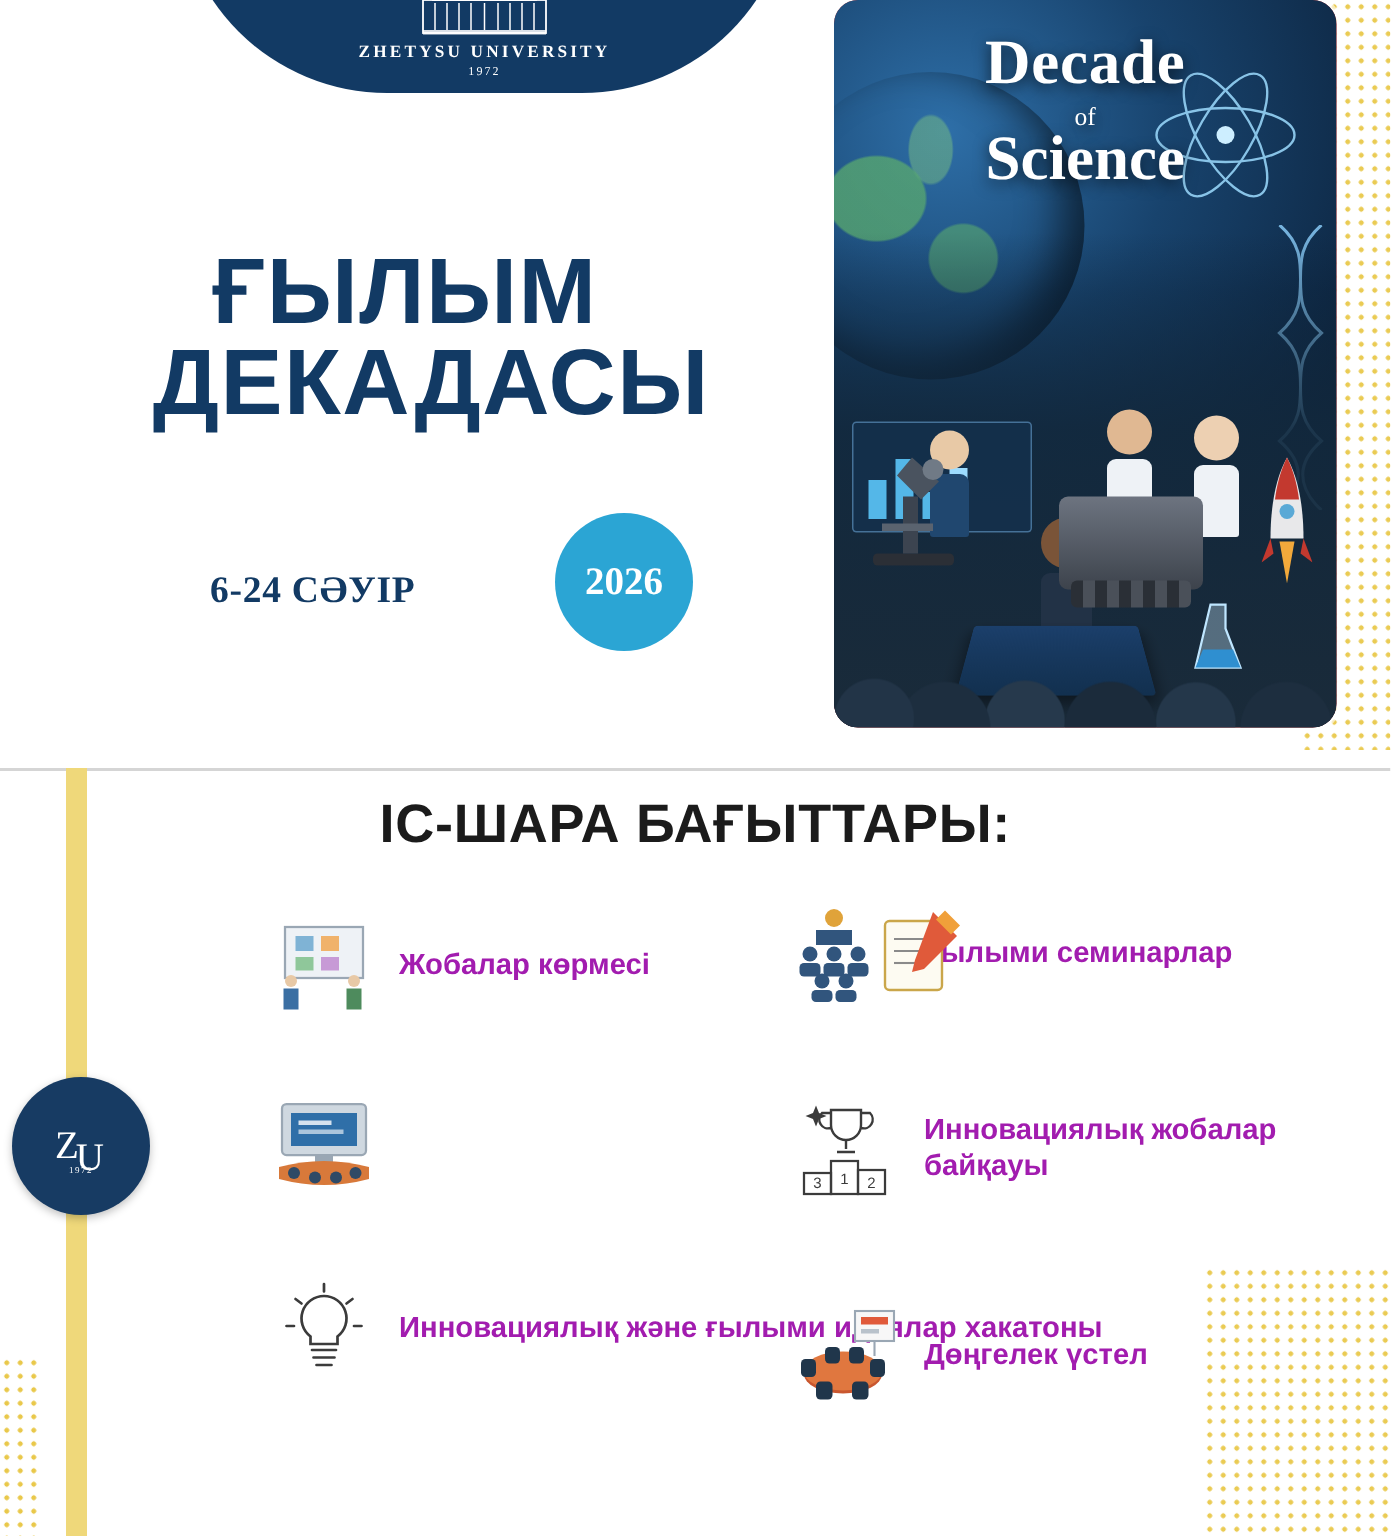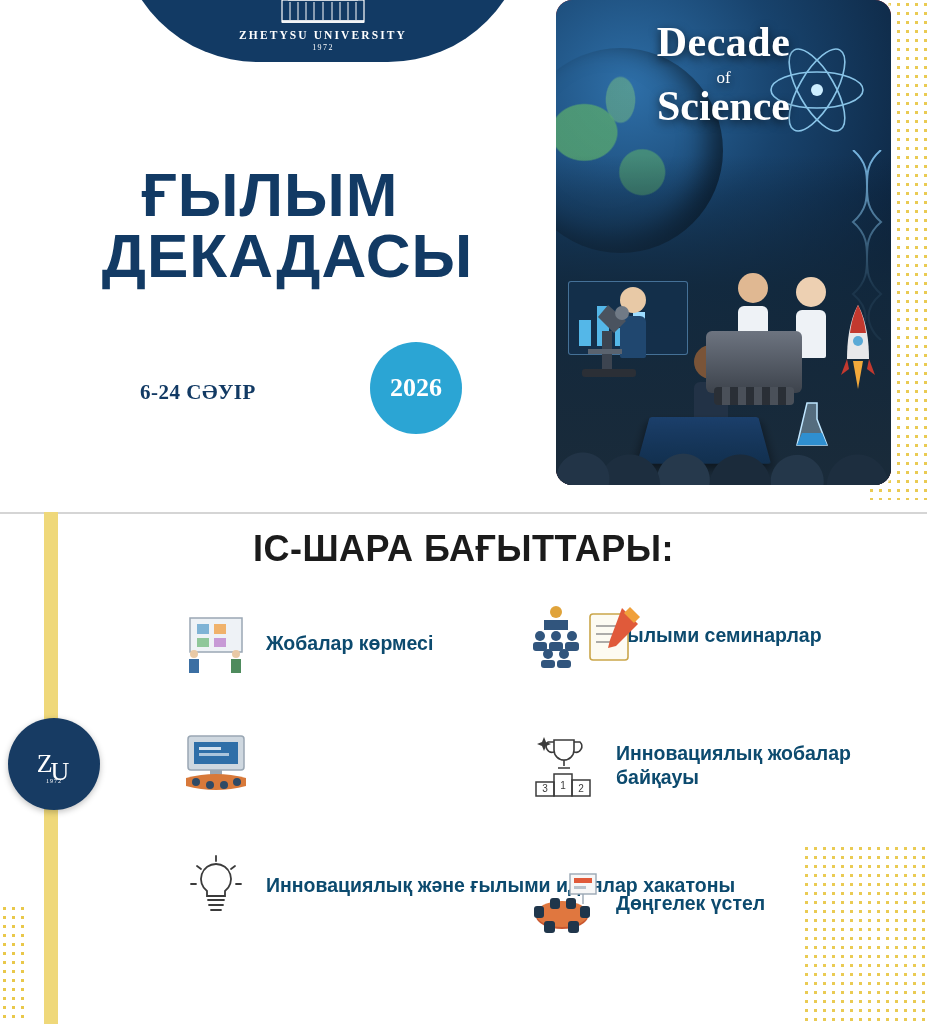--- a/index.html
+++ b/index.html
@@ -94,21 +94,21 @@
     font-weight: 800;
     line-height: 0.98;
     letter-spacing: 1px;
   }
   .main-title .line2 { display: block; padding-left: 35px; }
 
   .date-text {
     position: absolute;
     left: 140px; top: 380px;
     color: #123a64;
-    font-size: 21px;
+    font-size: 25px;
     font-weight: 700;
     font-family: "Liberation Serif", serif;
     letter-spacing: .5px;
     z-index: 4;
   }
   .year-circle {
     position: absolute;
     left: 370px; top: 342px;
     width: 92px; height: 92px;
     border-radius: 50%;
@@ -296,21 +296,21 @@
     display: flex;
     align-items: center;
     gap: 14px;
   }
   .item .ic {
     width: 72px; height: 64px;
     flex: 0 0 72px;
     position: relative;
   }
   .item .lbl {
-    color: #0c4a6e;
+    color: #a21caf;
     font-size: 19.5px;
     font-weight: 700;
     line-height: 1.22;
   }
 
   
   .it0 { left: 20px;  top: 8px;   }
   .it1 { left: 370px; top: 0px;   }
   .it2 { left: 20px;  top: 128px; }
   .it3 { left: 370px; top: 130px; }

